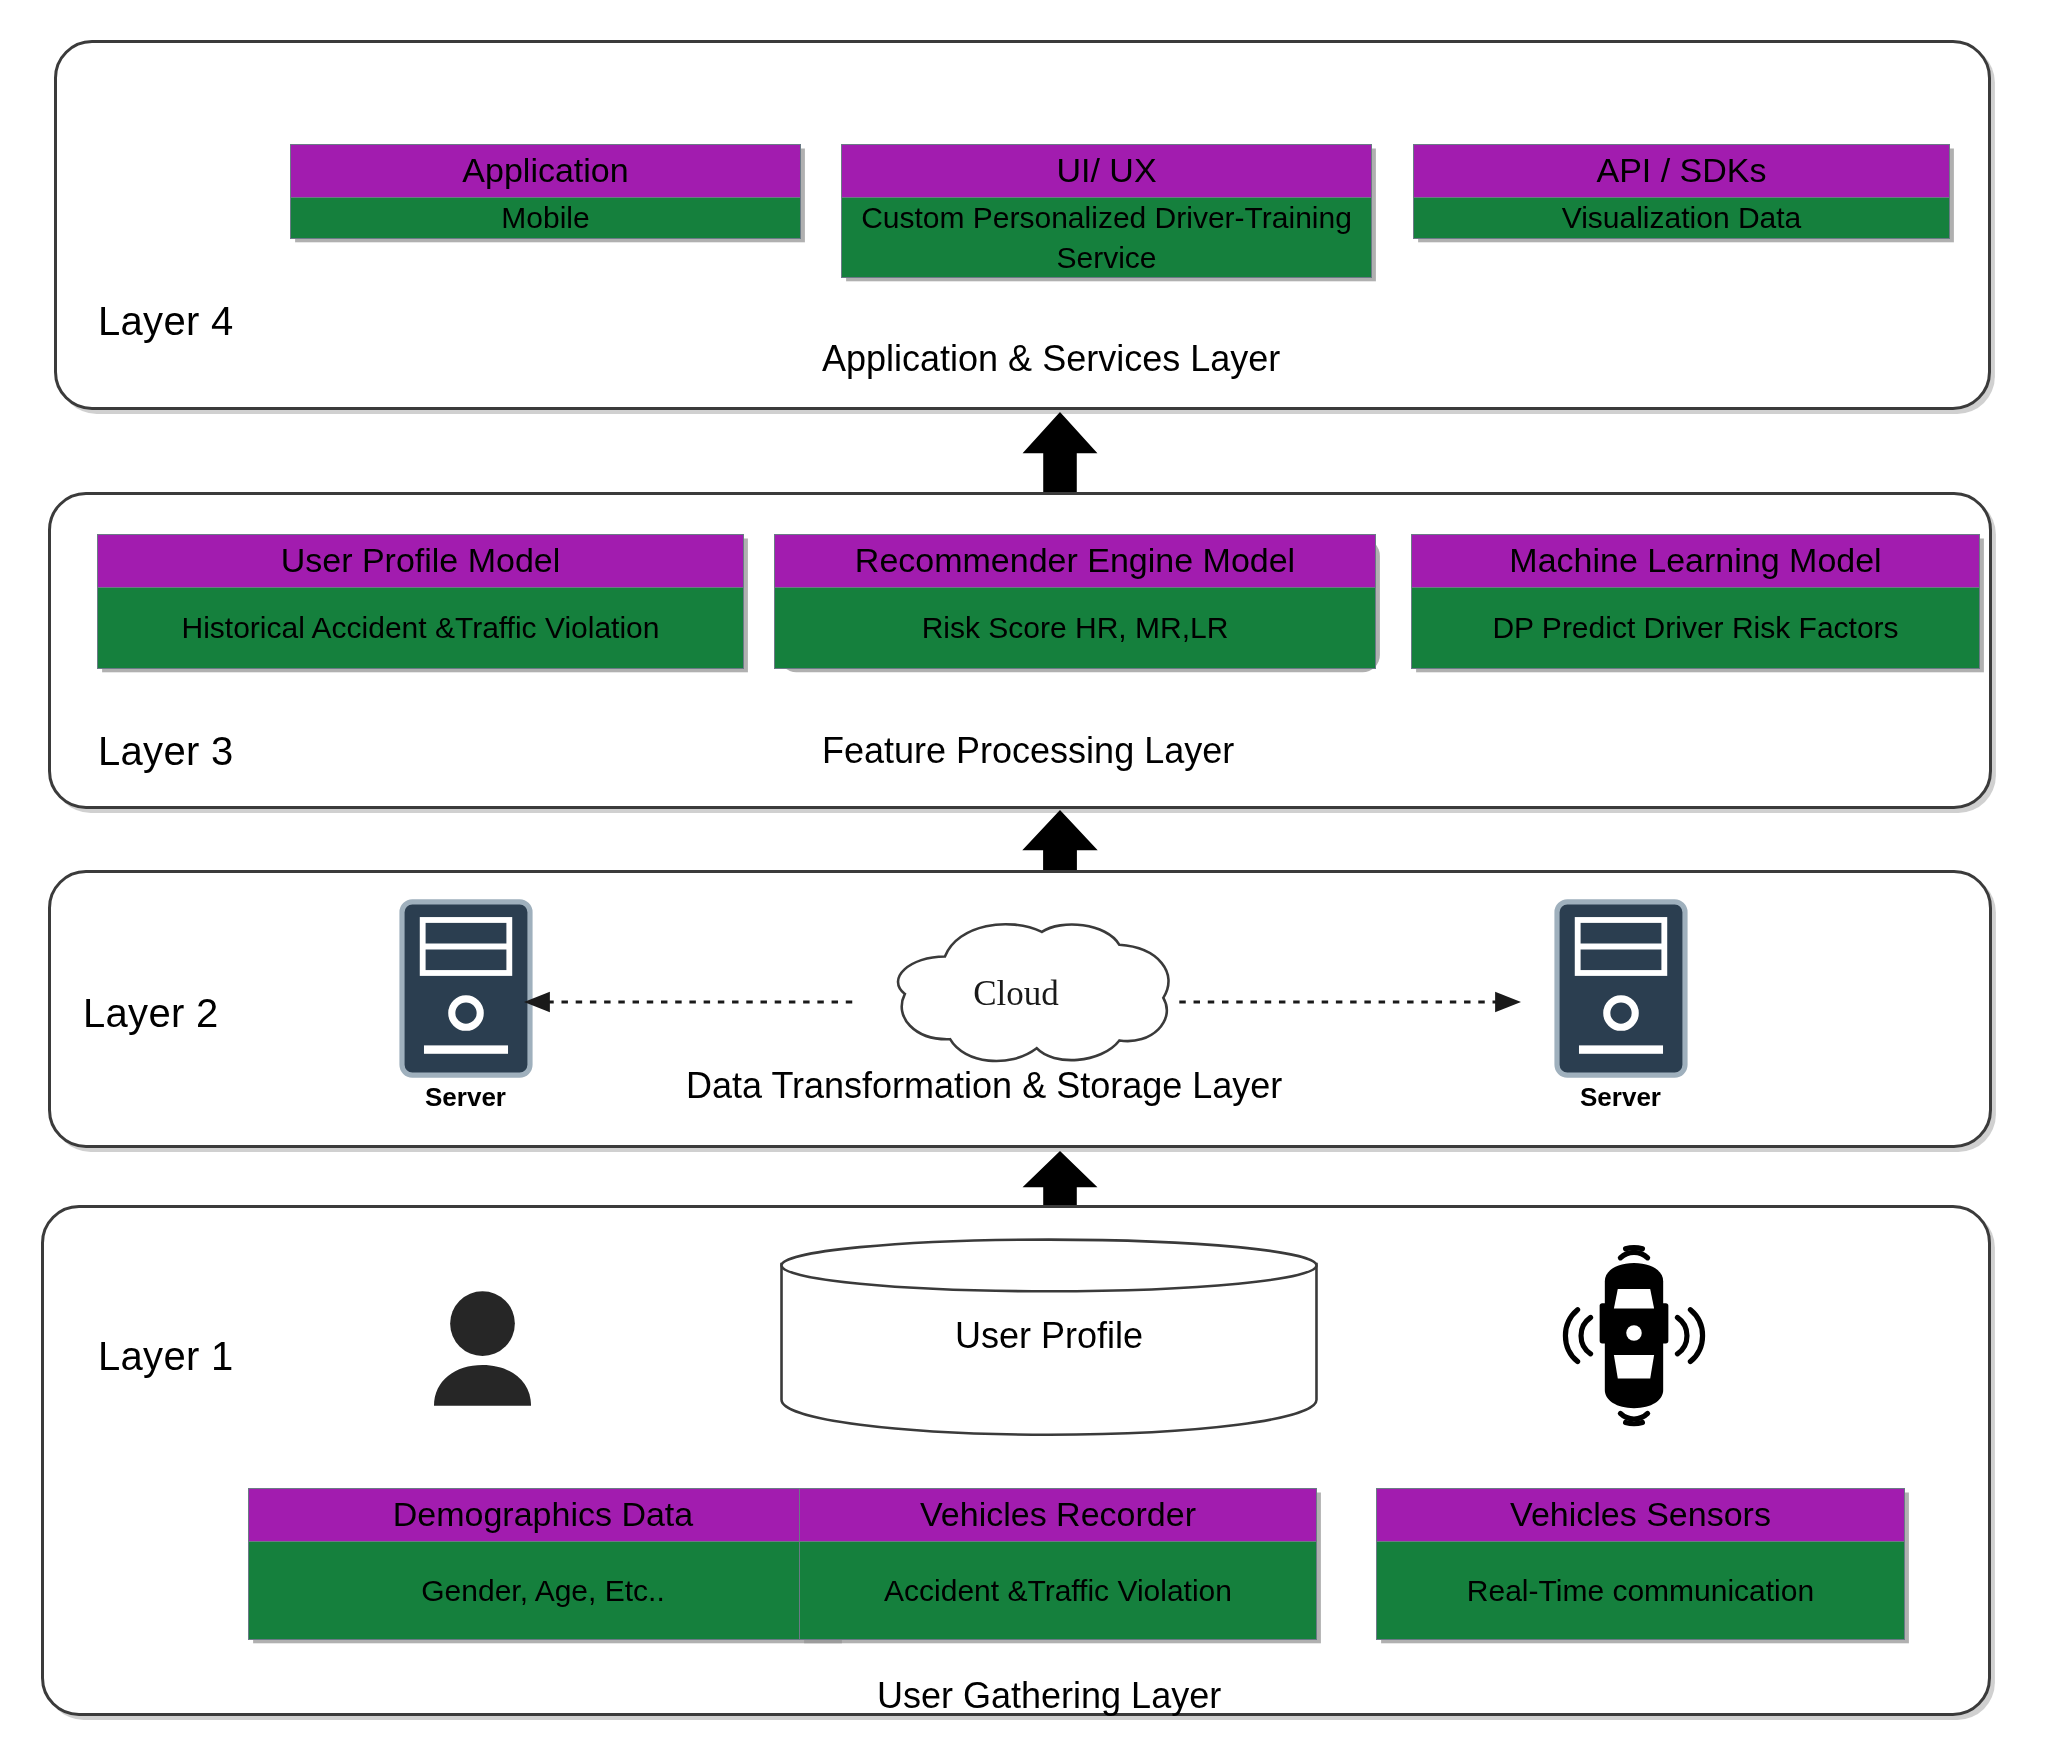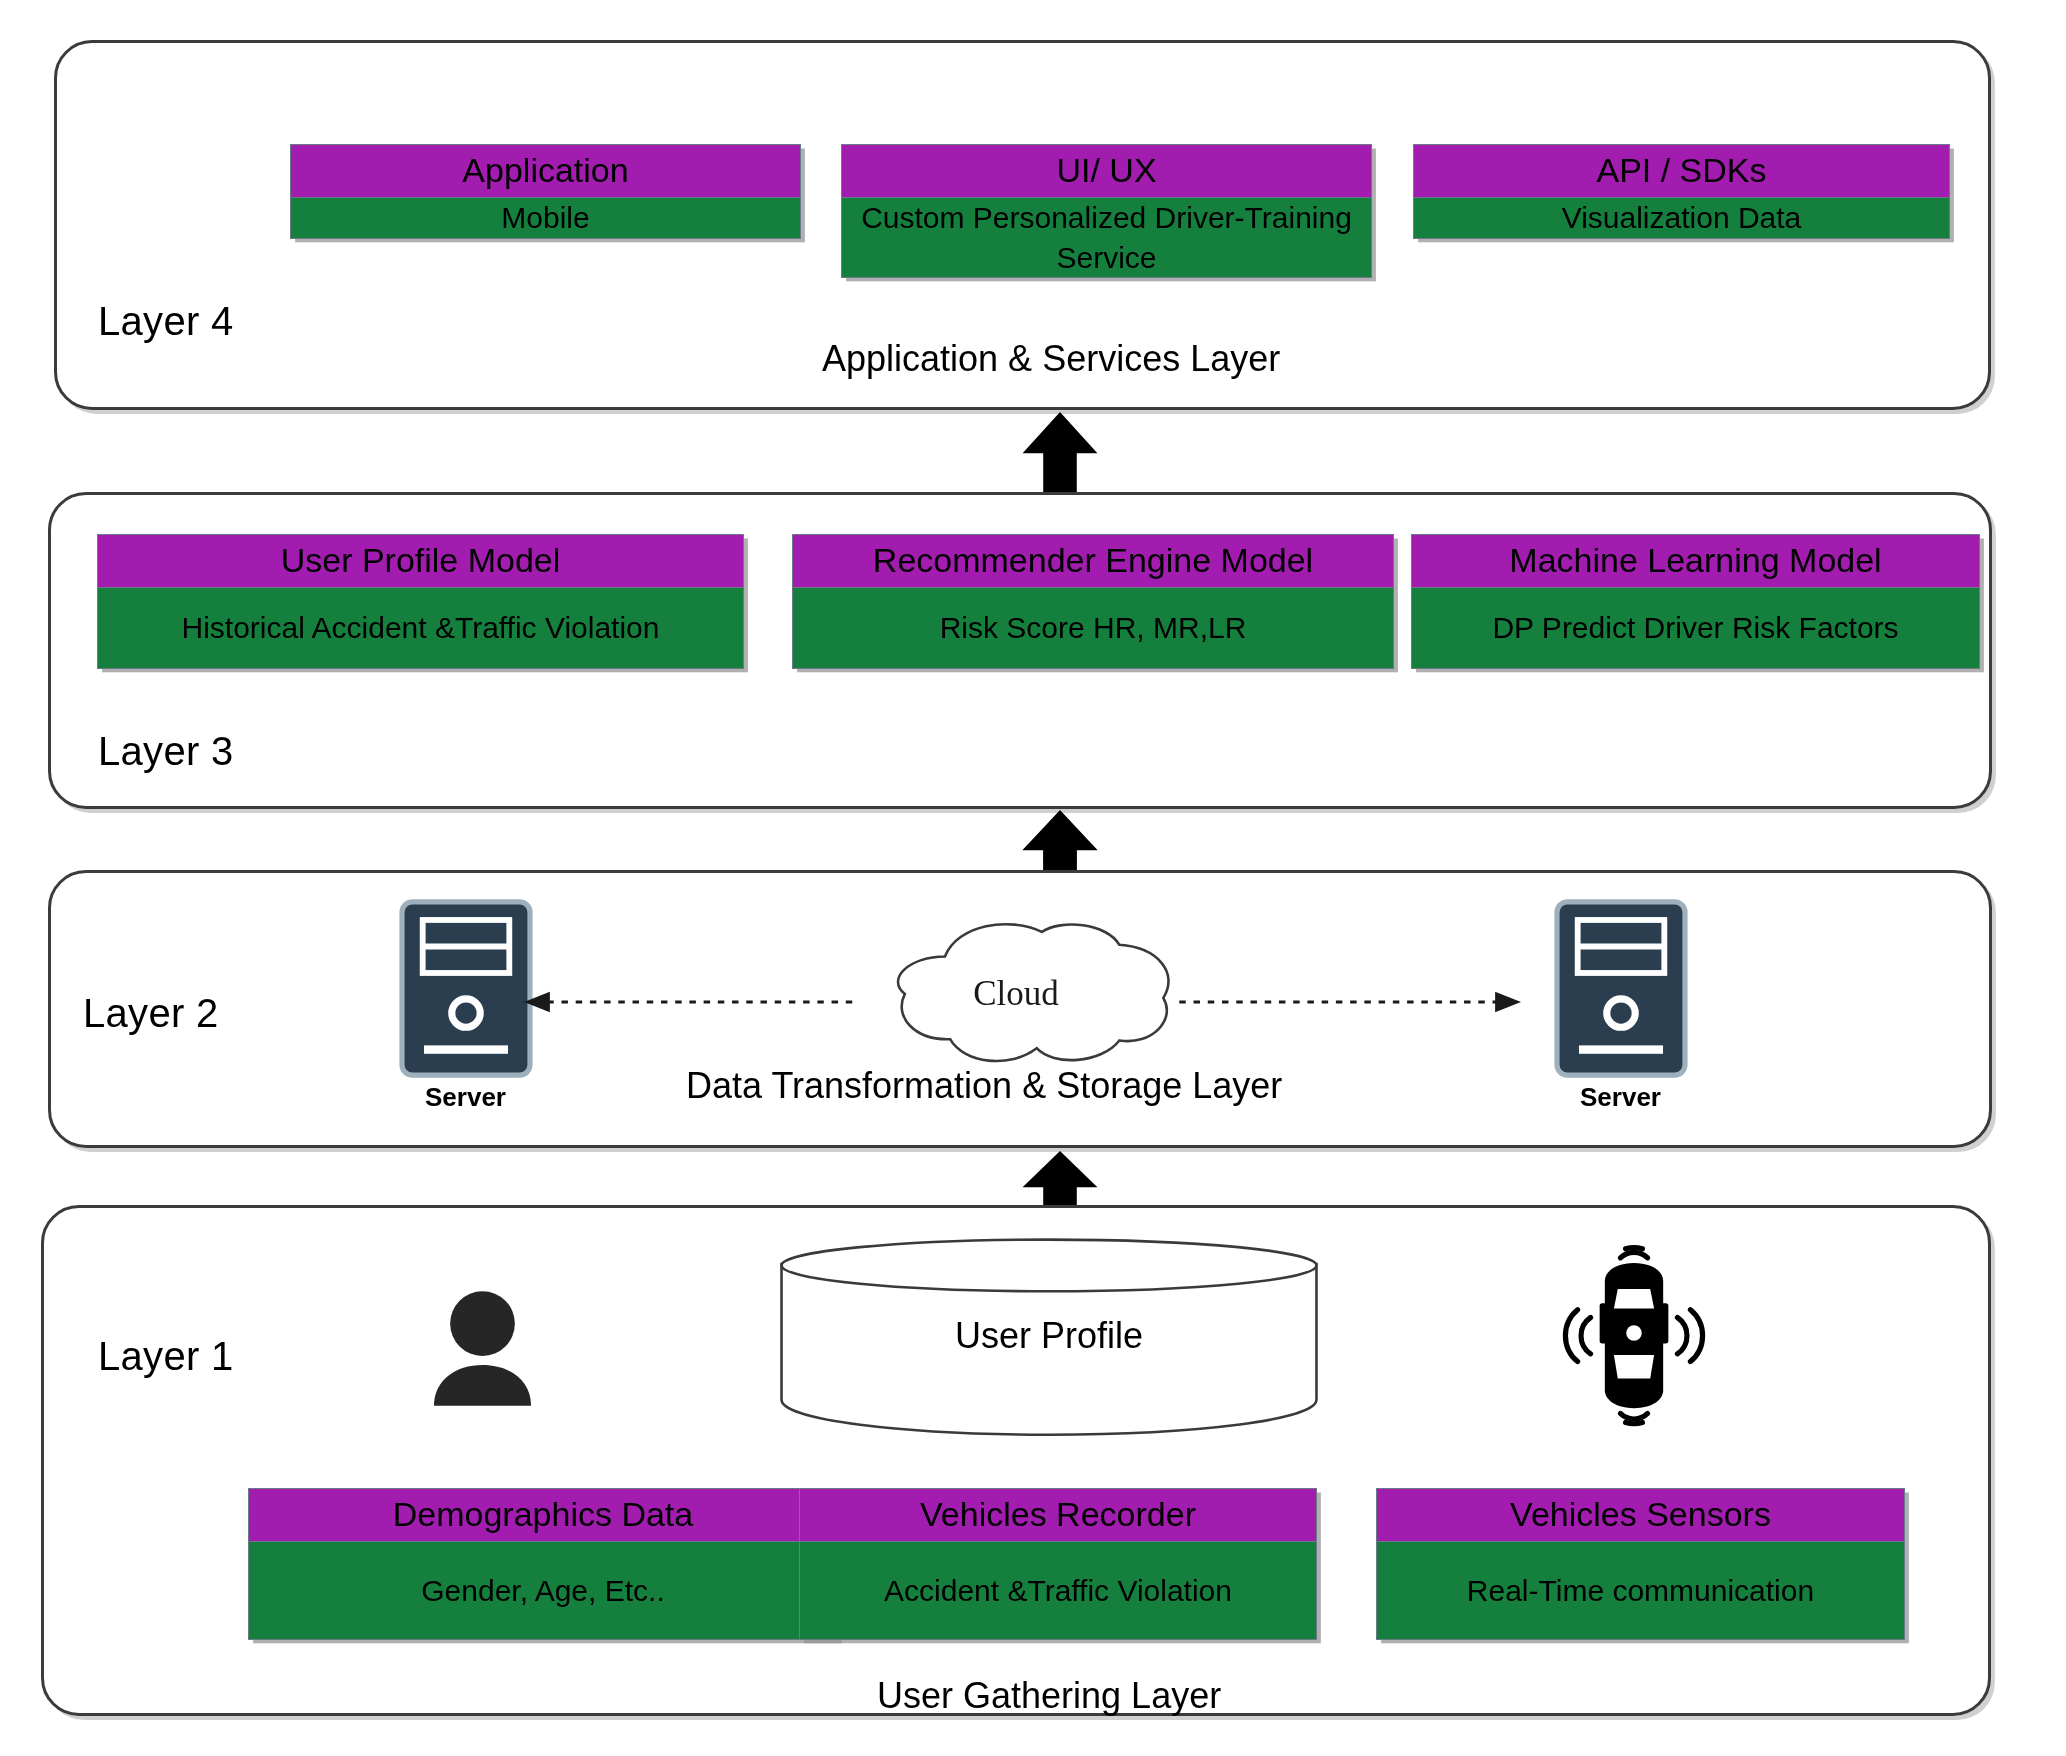--- a/index.html
+++ b/index.html
@@ -81,21 +81,21 @@
     padding:0 10.4px;
   }
 
   
   #c-app  { left:290px;  top:144px; width:511px; }
   #c-uiux { left:841px; top:144px; width:531px; }
   #c-api  { left:1413px; top:144px; width:537px; }
 
   
   #c-upm  { left:97px;  top:534px;  width:647px; }
-  #c-rem  { left:792px; top:534px;  width:602px; }
+  #c-rem  { left:774px; top:534px;  width:602px;border-radius:18px; }
   #c-mlm  { left:1411px; top:534px;  width:569px; }
   #c-upm .card-body, #c-rem .card-body, #c-mlm .card-body{ height:81px; }
 
   
   #c-demo { left:248px;  top:1488px; width:590px; }
   #c-vrec { left:799px; top:1488px; width:518px; }
   #c-vsen { left:1376px; top:1488px; width:529px; }
   #c-demo .card-body, #c-vrec .card-body, #c-vsen .card-body{ height:98px; }
 
   
@@ -167,20 +167,21 @@
 
   <div class="block-arrow" style="left:1021px; top:412px; width:78px; height:80px;">
     <svg width="78" height="80" viewBox="0 0 120 124">
       <polygon points="60,0 118,64 86,64 86,124 34,124 34,64 2,64" fill="#000000"></polygon>
     </svg>
   </div>
 
   <div class="layer" id="layer3"></div>
 
   <div class="layer-tag" style="left:98px; top:729px;">Layer 3</div>
+  <div class="layer-caption" style="left:822px; top:730px;">Feature Processing Layer</div>
 
   <div class="card" id="c-upm">
     <div class="card-head">User Profile Model</div>
     <div class="card-body">Historical Accident &amp;Traffic Violation</div>
   </div>
 
   <div class="card" id="c-rem">
     <div class="card-head">Recommender Engine Model</div>
     <div class="card-body">Risk Score HR, MR,LR</div>
   </div>

